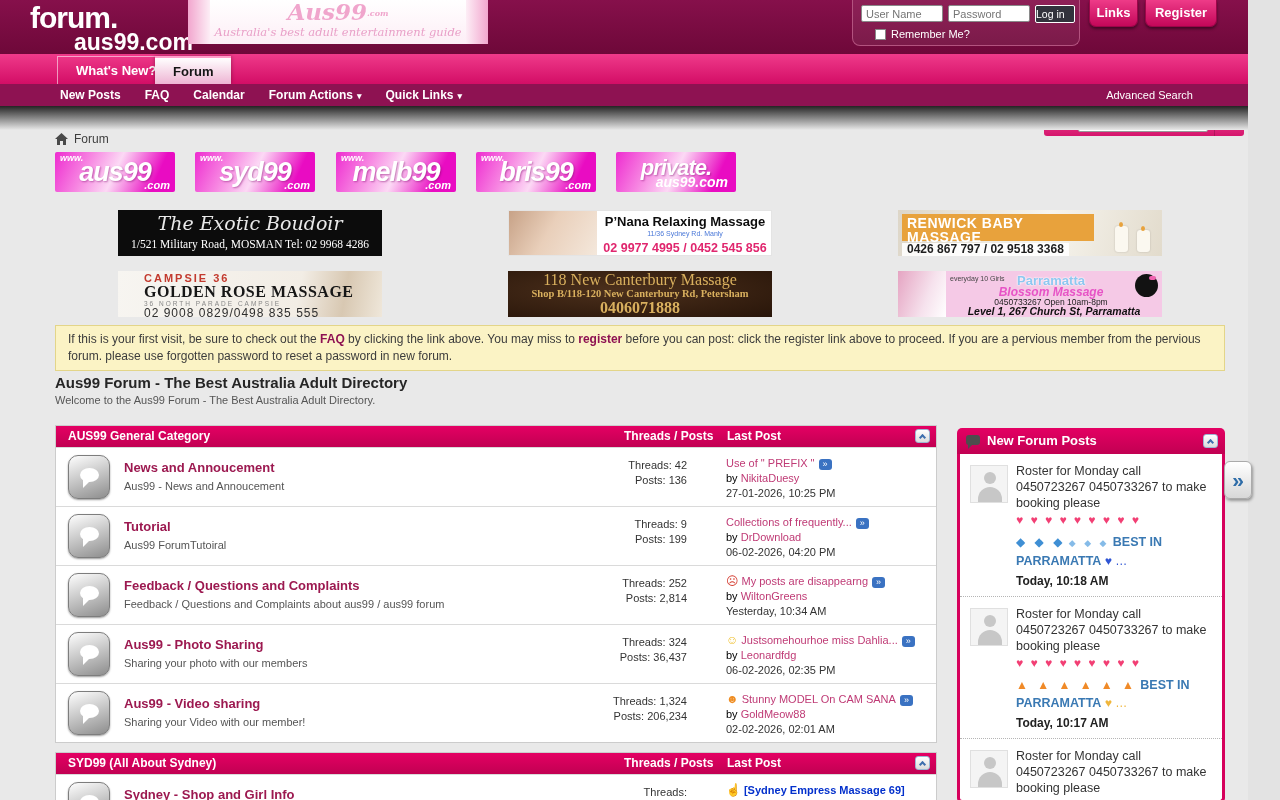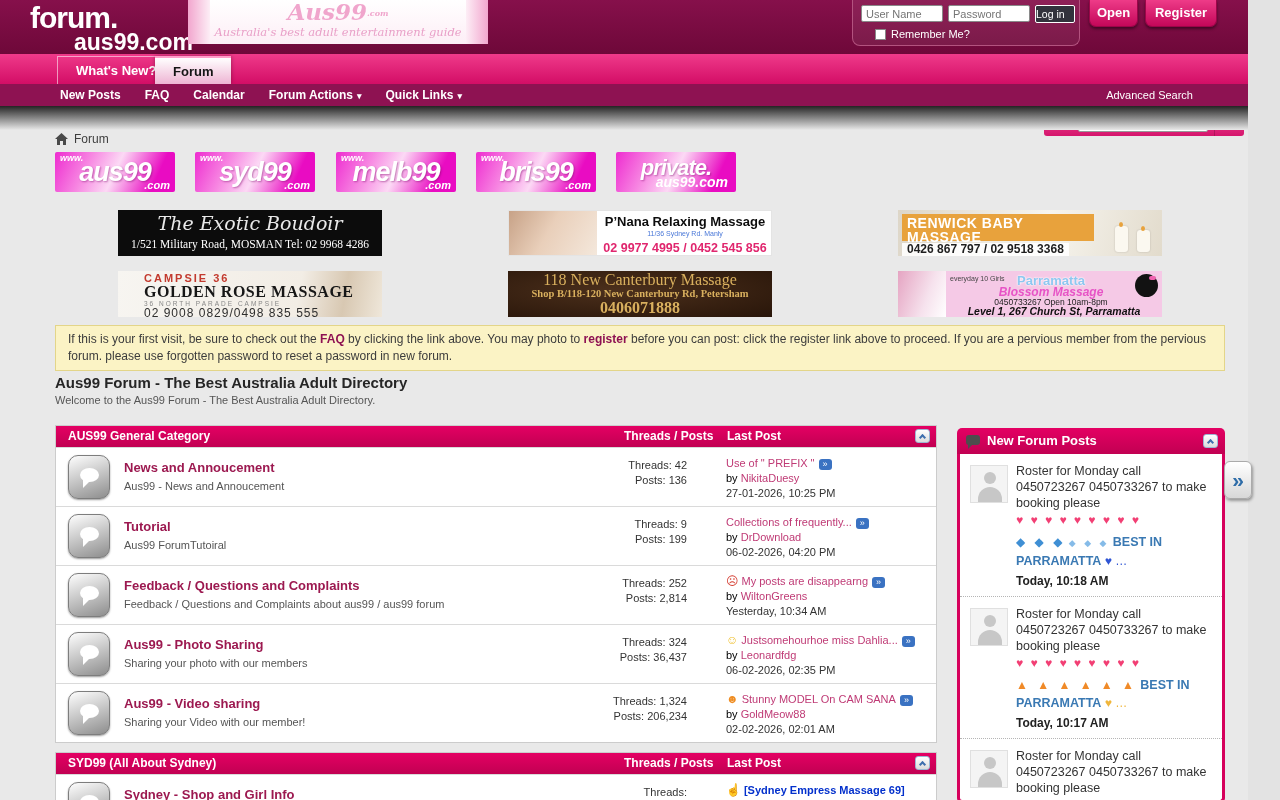--- a/index.html
+++ b/index.html
@@ -243,21 +243,21 @@
     </div>
     <div class="loginbox">
       <input class="linput user" placeholder="User Name" style="">
       <input class="linput pass" placeholder="Password" style="">
       <div class="loginbtn">Log in</div>
       <div class="remember">
         <span class="checkbox"></span>
         <span>Remember Me?</span>
       </div>
     </div>
-    <div class="hangbtn btn-help">Open</div>
+    <div class="hangbtn btn-help">Links</div>
     <div class="hangbtn btn-reg">Register</div>
   </div>
 
   <div class="tabbar">
     <div class="tab whatsnew">What's New?</div>
     <div class="tab forum">Forum</div>
     <div class="searchpanel">
       <input class="searchinput" style="">
       <div class="searchbtn">
         <span class="mag"></span>
@@ -346,21 +346,21 @@
     <div class="bl-photo"></div>
     <div class="bl-tag">everyday 10 Girls</div>
     <div class="bl-l1">Parramatta</div>
     <div class="bl-l2">Blossom Massage</div>
     <div class="bl-l3">0450733267  Open 10am-8pm</div>
     <div class="bl-l4">Level 1, 267 Church St, Parramatta</div>
     <div class="bl-logo"></div>
   </div>
 
   <div class="noticebox">
-    <span>If this is your first visit, be sure to check out the </span><a>FAQ</a><span> by clicking the link above. You may photo to </span><a>register</a><span> before you can post: click the register link above to proceed. If you are a pervious member from the pervious forum. please use forgotten password to reset a password in new forum.</span>
+    <span>If this is your first visit, be sure to check out the </span><a>FAQ</a><span> by clicking the link above. You may miss to </span><a>register</a><span> before you can post: click the register link above to proceed. If you are a pervious member from the pervious forum. please use forgotten password to reset a password in new forum.</span>
   </div>
 
   <div class="ptitle">Aus99 Forum - The Best Australia Adult Directory</div>
   <div class="psub">Welcome to the Aus99 Forum - The Best Australia Adult Directory.</div>
 
   <div class="panel cat1">
     <div class="phdr">
       <span class="cattitle">AUS99 General Category</span>
       <span class="col-tp">Threads / Posts</span>
       <span class="col-lp">Last Post</span>

